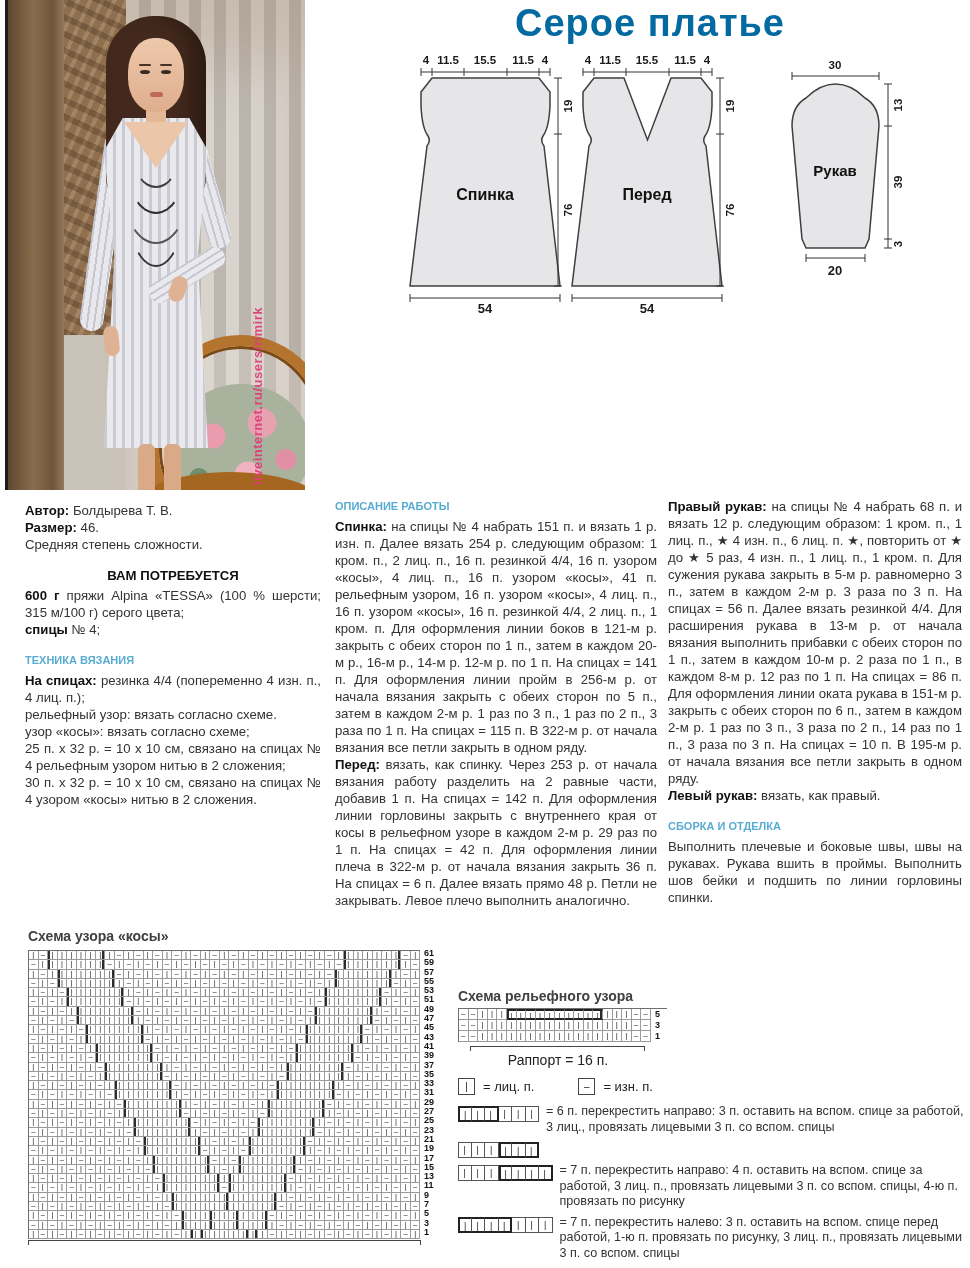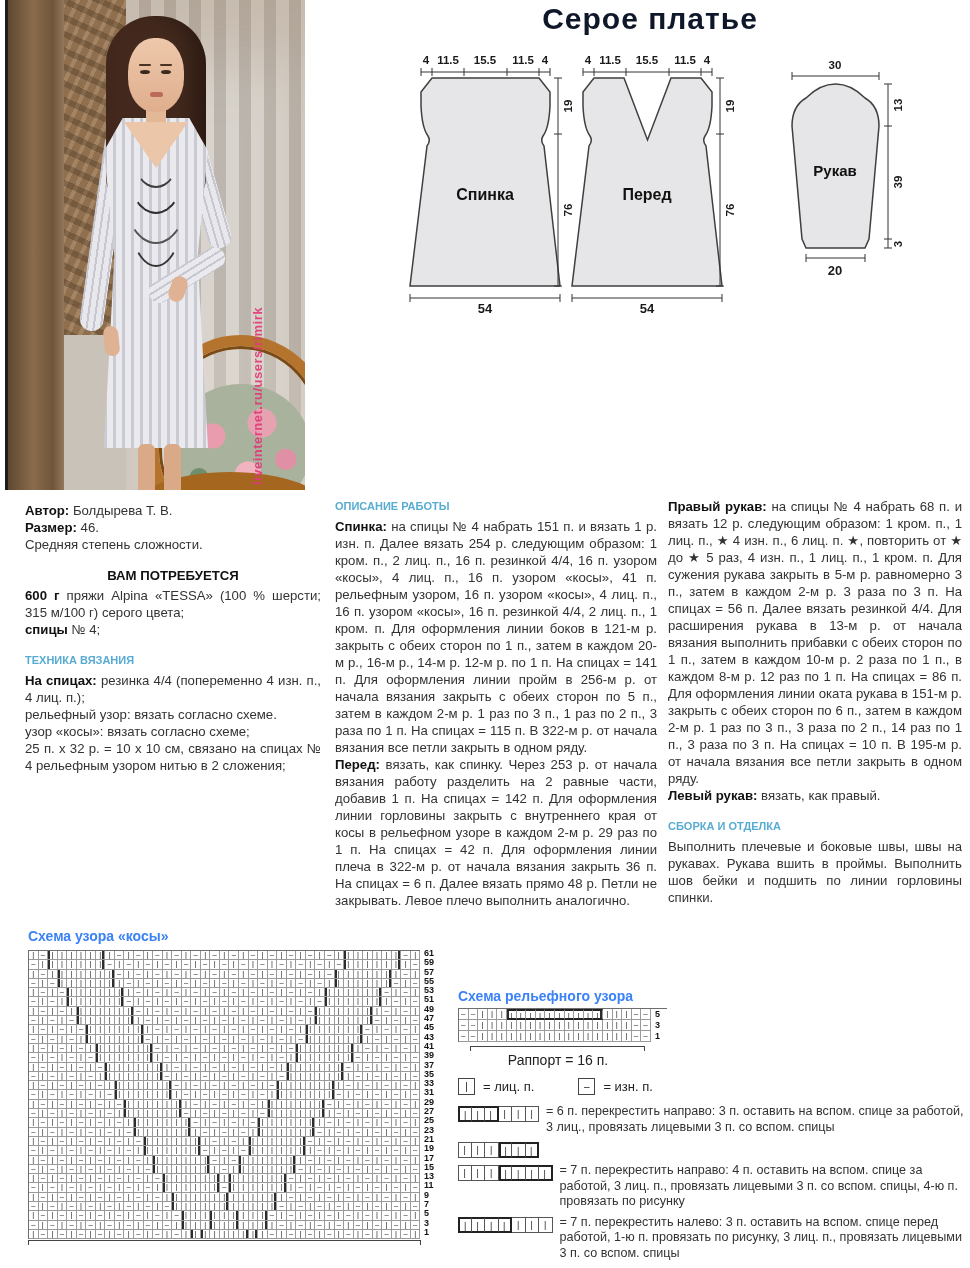--- a/index.html
+++ b/index.html
@@ -68,41 +68,41 @@
   .chain.c3 { left:112px; top:116px; width:72px; height:128px; border-bottom-color:#555; }
   .chain.c4 { left:116px; top:117px; width:64px; height:150px; border-bottom-color:#333; }
   .ph-leg { position:absolute; top:444px; width:17px; height:46px; background:#d9a988; border-radius:6px 6px 0 0; }
   .ph-leg.l { left:130px; } .ph-leg.r { left:156px; }
   .watermark { position:absolute; left:242px; top:140px; height:345px;
                writing-mode:vertical-rl; transform:rotate(180deg);
                font-size:13px; font-weight:bold; letter-spacing:.5px; color:#e03a7a; opacity:.92; }
 
   
   .title { position:absolute; left:340px; top:2px; width:620px; text-align:center;
-           font-size:30px; font-weight:bold; color:#0f172a; letter-spacing:1px; }
+           font-size:38px; font-weight:bold; color:#0369a1; letter-spacing:1px; }
 
   
   .diag { position:absolute; }
   .diag svg { display:block; }
   .dim-num { font-size:11.5px; font-weight:bold; fill:#1a1a1a; }
   .piece-label { font-size:16px; font-weight:bold; fill:#111; }
 
   
   .col { position:absolute; font-size:13.2px; line-height:17px; text-align:justify; color:#333; }
   .col b { color:#111; }
   .col-left  { left:25px;  top:502px; width:296px; }
   .col-mid   { left:335px; top:498px; width:322px; }
   .col-right { left:668px; top:498px; width:294px; }
   .sec-h { color:#58acd2; font-weight:bold; font-size:11px; margin:14px 0 3px 0; text-align:left; }
   .sec-h.first { margin-top:0; }
   .blk-h { font-weight:bold; color:#111; margin:14px 0 3px 0; text-align:center; }
   .para { margin:0; }
 
   
-  .chart-title { position:absolute; font-size:14px; font-weight:bold; color:#3b82f6; }
+  .chart-title { position:absolute; font-size:14px; font-weight:bold; color:#404040; }
   #cable-title  { left:28px; top:928px; }
   #relief-title { left:458px; top:988px; }
 
   .cable-grid { position:absolute; left:28px; top:950px;
                 display:grid; grid-template-columns:repeat(41, 9.56px); grid-auto-rows:9.3px;
                 border-top:1px solid #6e6e6e; border-left:1px solid #6e6e6e; }
   .cc { border-right:1px solid #9a9a9a; border-bottom:1px solid #9a9a9a;
         font-size:7.5px; line-height:8.5px; text-align:center; color:#222; overflow:hidden; }
   .cc.eL { box-shadow:inset 2px 0 0 #2c2c2c; }
   .cc.eR { box-shadow:inset -2px 0 0 #2c2c2c; }
@@ -232,20 +232,21 @@
     <p class="para"><b>Размер:</b><span> 46.</span></p>
     <p class="para">Средняя степень сложности.</p>
     <p class="blk-h">ВАМ ПОТРЕБУЕТСЯ</p>
     <p class="para"><span></span><b>600 г</b><span> пряжи Alpina «TESSA» (100 % шерсти; 315 м/100 г) серого цвета;</span></p>
     <p class="para"><span></span><b>спицы</b><span> № 4;</span></p>
     <p class="sec-h">ТЕХНИКА ВЯЗАНИЯ</p>
     <p class="para"><span></span><b>На спицах:</b><span> резинка 4/4 (попеременно 4 изн. п., 4 лиц. п.);</span></p>
     <p class="para"><span>рельефный узор: вязать согласно схеме.</span></p>
     <p class="para"><span>узор «косы»: вязать согласно схеме;</span></p>
     <p class="para">25 п. x 32 р. = 10 x 10 см, связано на спицах № 4 рельефным узором нитью в 2 сложения;</p>
+    <p class="para">30 п. x 32 р. = 10 x 10 см, связано на спицах № 4 узором «косы» нитью в 2 сложения.</p>
   </div>
 
   <div class="col col-mid">
     <p class="sec-h first">ОПИСАНИЕ РАБОТЫ</p>
     <p class="para"><b>Спинка:</b><span> на спицы № 4 набрать 151 п. и вязать 1 р. изн. п. Далее вязать 254 р. следующим образом: 1 кром. п., 2 лиц. п., 16 п. резинкой 4/4, 16 п. узором «косы», 4 лиц. п., 16 п. узором «косы», 41 п. рельефным узором, 16 п. узором «косы», 4 лиц. п., 16 п. узором «косы», 16 п. резинкой 4/4, 2 лиц. п., 1 кром. п. Для оформления линии боков в 121-м р. закрыть с обеих сторон по 1 п., затем в каждом 20-м р., 16-м р., 14-м р. 12-м р. по 1 п. На спицах = 141 п. Для оформления линии пройм в 256-м р. от начала вязания закрыть с обеих сторон по 5 п., затем в каждом 2-м р. 1 раз по 3 п., 1 раз по 2 п., 3 раза по 1 п. На спицах = 115 п. В 322-м р. от начала вязания все петли закрыть в одном ряду.</span></p>
     <p class="para"><b>Перед:</b><span> вязать, как спинку. Через 253 р. от начала вязания работу разделить на 2 равные части, добавив 1 п. На спицах = 142 п. Для оформления линии горловины закрыть с внутреннего края от косы в рельефном узоре в каждом 2-м р. 29 раз по 1 п. На спицах = 42 п. Для оформления линии плеча в 322-м р. от начала вязания закрыть 36 п. На спицах = 6 п. Далее вязать прямо 48 р. Петли не закрывать. Левое плечо выполнить аналогично.</span></p>
   </div>
 
   <div class="col col-right">
     <p class="para"><b>Правый рукав:</b><span> на спицы № 4 набрать 68 п. и вязать 12 р. следующим образом: 1 кром. п., 1 лиц. п., ★ 4 изн. п., 6 лиц. п. ★, повторить от ★ до ★ 5 раз, 4 изн. п., 1 лиц. п., 1 кром. п. Для сужения рукава закрыть в 5-м р. равномерно 3 п., затем в каждом 2-м р. 3 раза по 3 п. На спицах = 56 п. Далее вязать резинкой 4/4. Для расширения рукава в 13-м р. от начала вязания выполнить прибавки с обеих сторон по 1 п., затем в каждом 10-м р. 2 раза по 1 п., в каждом 8-м р. 12 раз по 1 п. На спицах = 86 п. Для оформления линии оката рукава в 151-м р. закрыть с обеих сторон по 6 п., затем в каждом 2-м р. 1 раз по 3 п., 3 раза по 2 п., 14 раз по 1 п., 3 раза по 3 п. На спицах = 10 п. В 195-м р. от начала вязания все петли закрыть в одном ряду.</span></p>

